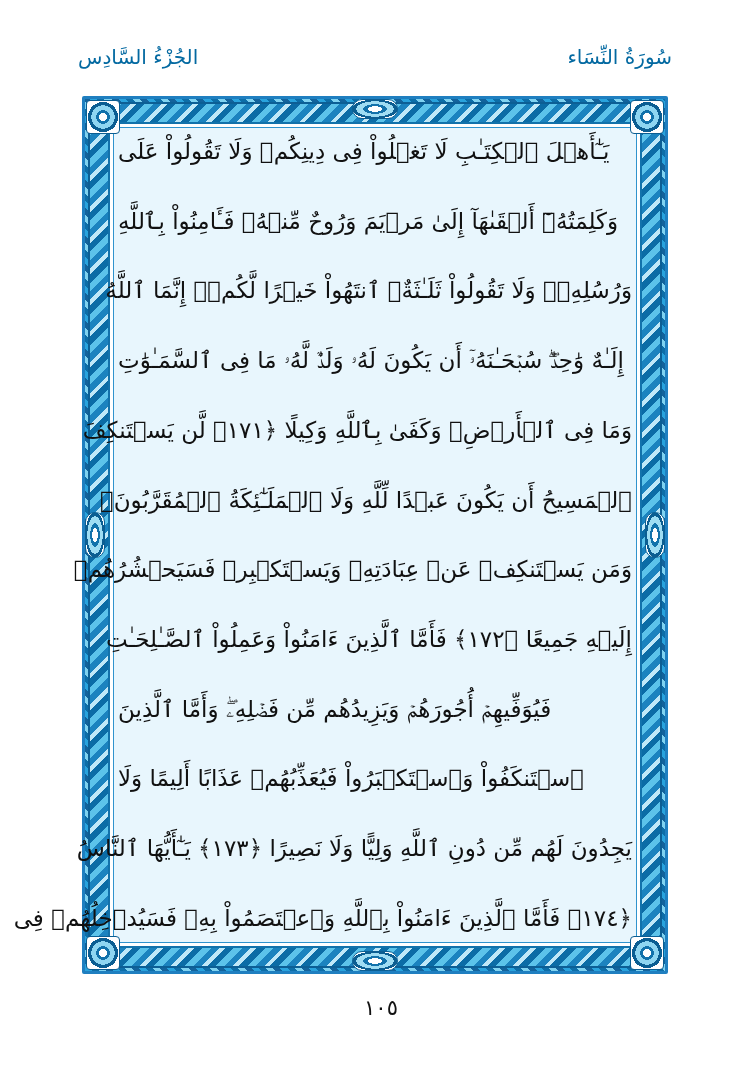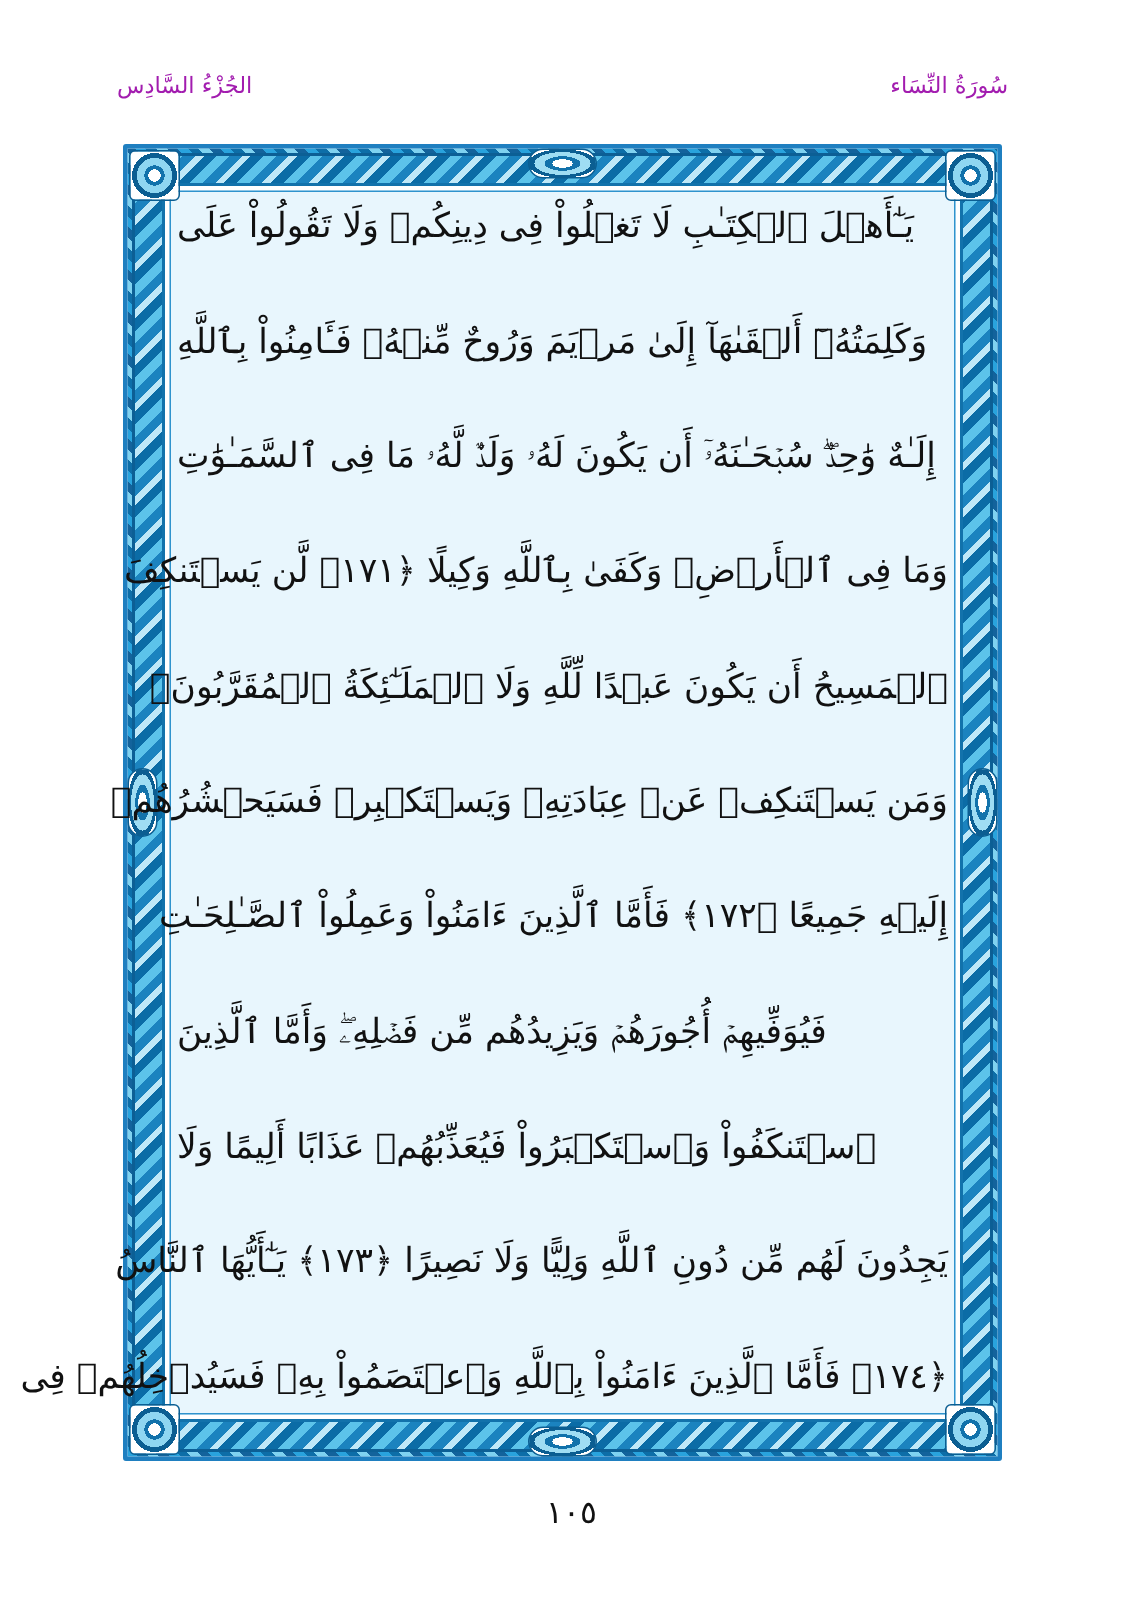--- a/index.html
+++ b/index.html
@@ -28,22 +28,22 @@
     top: 44px;
     left: 78px;
     right: 78px;
     height: 26px;
     display: flex;
     align-items: center;
     justify-content: space-between;
     direction: rtl;
   }
   .header-item {
-    font-size: 15px;
-    color: #a21caf;
+    font-size: 20px;
+    color: #0369a1;
     font-family: "DejaVu Sans", sans-serif;
     letter-spacing: 0px;
     white-space: nowrap;
   }
 
   
   .frame {
     position: absolute;
     top: 96px;
     left: 82px;
@@ -194,20 +194,21 @@
 
     <div class="side-medallion left"></div>
     <div class="side-medallion right"></div>
     <div class="top-medallion t"></div>
     <div class="top-medallion b"></div>
   </div>
 
   <div class="text-area">
     <div class="aya-line">يَـٰٓأَهۡلَ ٱلۡكِتَـٰبِ لَا تَغۡلُواْ فِى دِينِكُمۡ وَلَا تَقُولُواْ عَلَى</div>
     <div class="aya-line">وَكَلِمَتُهُۥٓ أَلۡقَىٰهَآ إِلَىٰ مَرۡيَمَ وَرُوحٌ مِّنۡهُۖ فَـَٔامِنُواْ بِٱللَّهِ</div>
+    <div class="aya-line">وَرُسُلِهِۦۖ وَلَا تَقُولُواْ ثَلَـٰثَةٌۚ ٱنتَهُواْ خَيۡرًا لَّكُمۡۚ إِنَّمَا ٱللَّهُ</div>
     <div class="aya-line">إِلَـٰهٌ وَٰحِدٌۖ سُبۡحَـٰنَهُۥٓ أَن يَكُونَ لَهُۥ وَلَدٌۘ لَّهُۥ مَا فِى ٱلسَّمَـٰوَٰتِ</div>
     <div class="aya-line">وَمَا فِى ٱلۡأَرۡضِۗ وَكَفَىٰ بِٱللَّهِ وَكِيلًا ﴿١٧١﴾ لَّن يَسۡتَنكِفَ</div>
     <div class="aya-line">ٱلۡمَسِيحُ أَن يَكُونَ عَبۡدًا لِّلَّهِ وَلَا ٱلۡمَلَـٰٓئِكَةُ ٱلۡمُقَرَّبُونَۚ</div>
     <div class="aya-line">وَمَن يَسۡتَنكِفۡ عَنۡ عِبَادَتِهِۦ وَيَسۡتَكۡبِرۡ فَسَيَحۡشُرُهُمۡ</div>
     <div class="aya-line">إِلَيۡهِ جَمِيعًا ﴿١٧٢﴾ فَأَمَّا ٱلَّذِينَ ءَامَنُواْ وَعَمِلُواْ ٱلصَّـٰلِحَـٰتِ</div>
     <div class="aya-line">فَيُوَفِّيهِمۡ أُجُورَهُمۡ وَيَزِيدُهُم مِّن فَضۡلِهِۦۖ وَأَمَّا ٱلَّذِينَ</div>
     <div class="aya-line">ٱسۡتَنكَفُواْ وَٱسۡتَكۡبَرُواْ فَيُعَذِّبُهُمۡ عَذَابًا أَلِيمًا وَلَا</div>
     <div class="aya-line">يَجِدُونَ لَهُم مِّن دُونِ ٱللَّهِ وَلِيًّا وَلَا نَصِيرًا ﴿١٧٣﴾ يَـٰٓأَيُّهَا ٱلنَّاسُ</div>
     <div class="aya-line">﴿١٧٤﴾ فَأَمَّا ٱلَّذِينَ ءَامَنُواْ بِٱللَّهِ وَٱعۡتَصَمُواْ بِهِۦ فَسَيُدۡخِلُهُمۡ فِى</div>
   </div>

